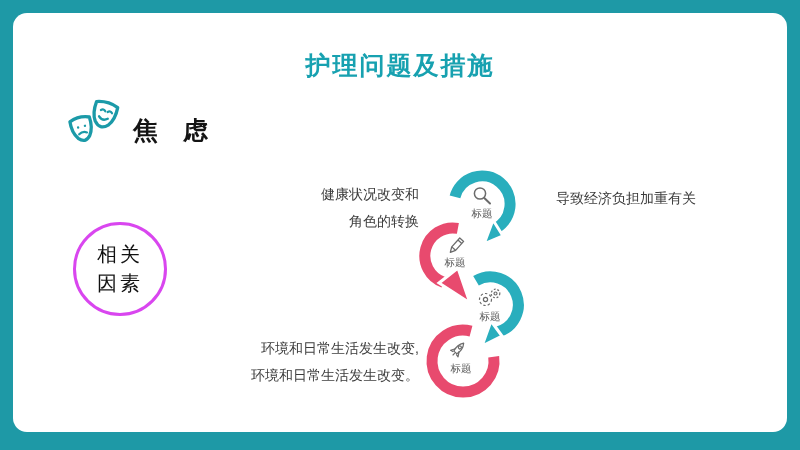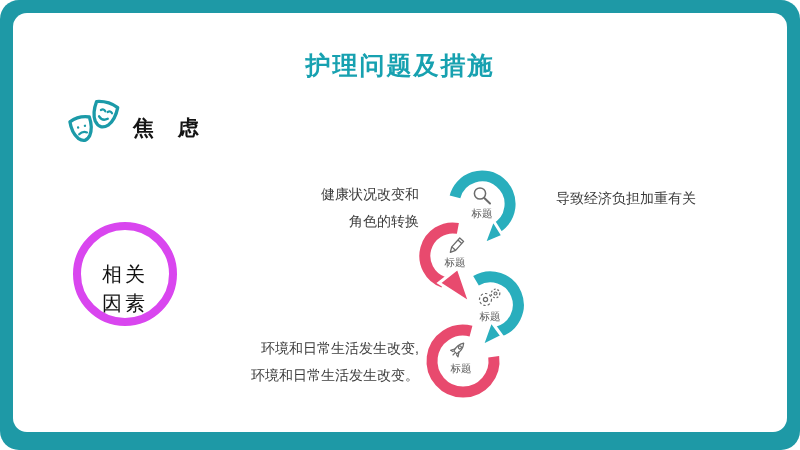--- a/index.html
+++ b/index.html
@@ -1,37 +1,37 @@
 <!DOCTYPE html>
 <html><head>
 <meta charset="utf-8">
 <style>
   html,body{margin:0;padding:0;}
   body{font-family:"Liberation Sans","DejaVu Sans",sans-serif;}
   .frame{
-    position:relative;width:800px;height:450px;background:#1e99a6;overflow:hidden;border-radius:19px;
+    position:relative;width:800px;height:450px;background:#1e99a6;overflow:hidden;
   }
   .canvas{
     position:absolute;left:13px;top:13px;width:774px;height:419px;
     background:#ffffff;border-radius:14px;
   }
   .title{
     position:absolute;left:0;top:36px;width:774px;text-align:center;
     font-size:25px;font-weight:bold;color:#17a1b0;letter-spacing:2px;
   }
   .section-header{position:absolute;left:54px;top:86px;width:300px;height:56px;}
   .masks-svg{position:absolute;left:0;top:0;}
   .section-label{
-    position:absolute;left:66px;top:15px;font-size:21px;font-weight:bold;
+    position:absolute;left:66px;top:15px;font-size:25px;font-weight:bold;
     color:#141414;letter-spacing:9px;white-space:nowrap;text-align:center;
   }
   .factor-circle{
     position:absolute;left:60px;top:209px;width:88px;height:88px;border-radius:50%;
-    border:8px solid #d946ef;display:flex;flex-direction:column;align-items:center;
-    justify-content:flex-end;font-size:20px;line-height:29px;letter-spacing:3px;color:#111;
+    border:3px solid #d946ef;display:flex;flex-direction:column;align-items:center;
+    justify-content:center;font-size:20px;line-height:29px;letter-spacing:3px;color:#111;
   }
   .callout{position:absolute;font-size:14px;color:#3d3d3d;line-height:27px;}
   .callout.center{text-align:right;}
   .co-1{left:244px;top:168px;width:162px;}
   .co-2{left:543px;top:172px;}
   .co-3{left:531px;top:269px;}
   .co-4{left:194px;top:322px;width:212px;}
   .flow{position:absolute;left:400px;top:143px;}
   .ring-label{font-size:10.5px;fill:#565656;}
 </style>

